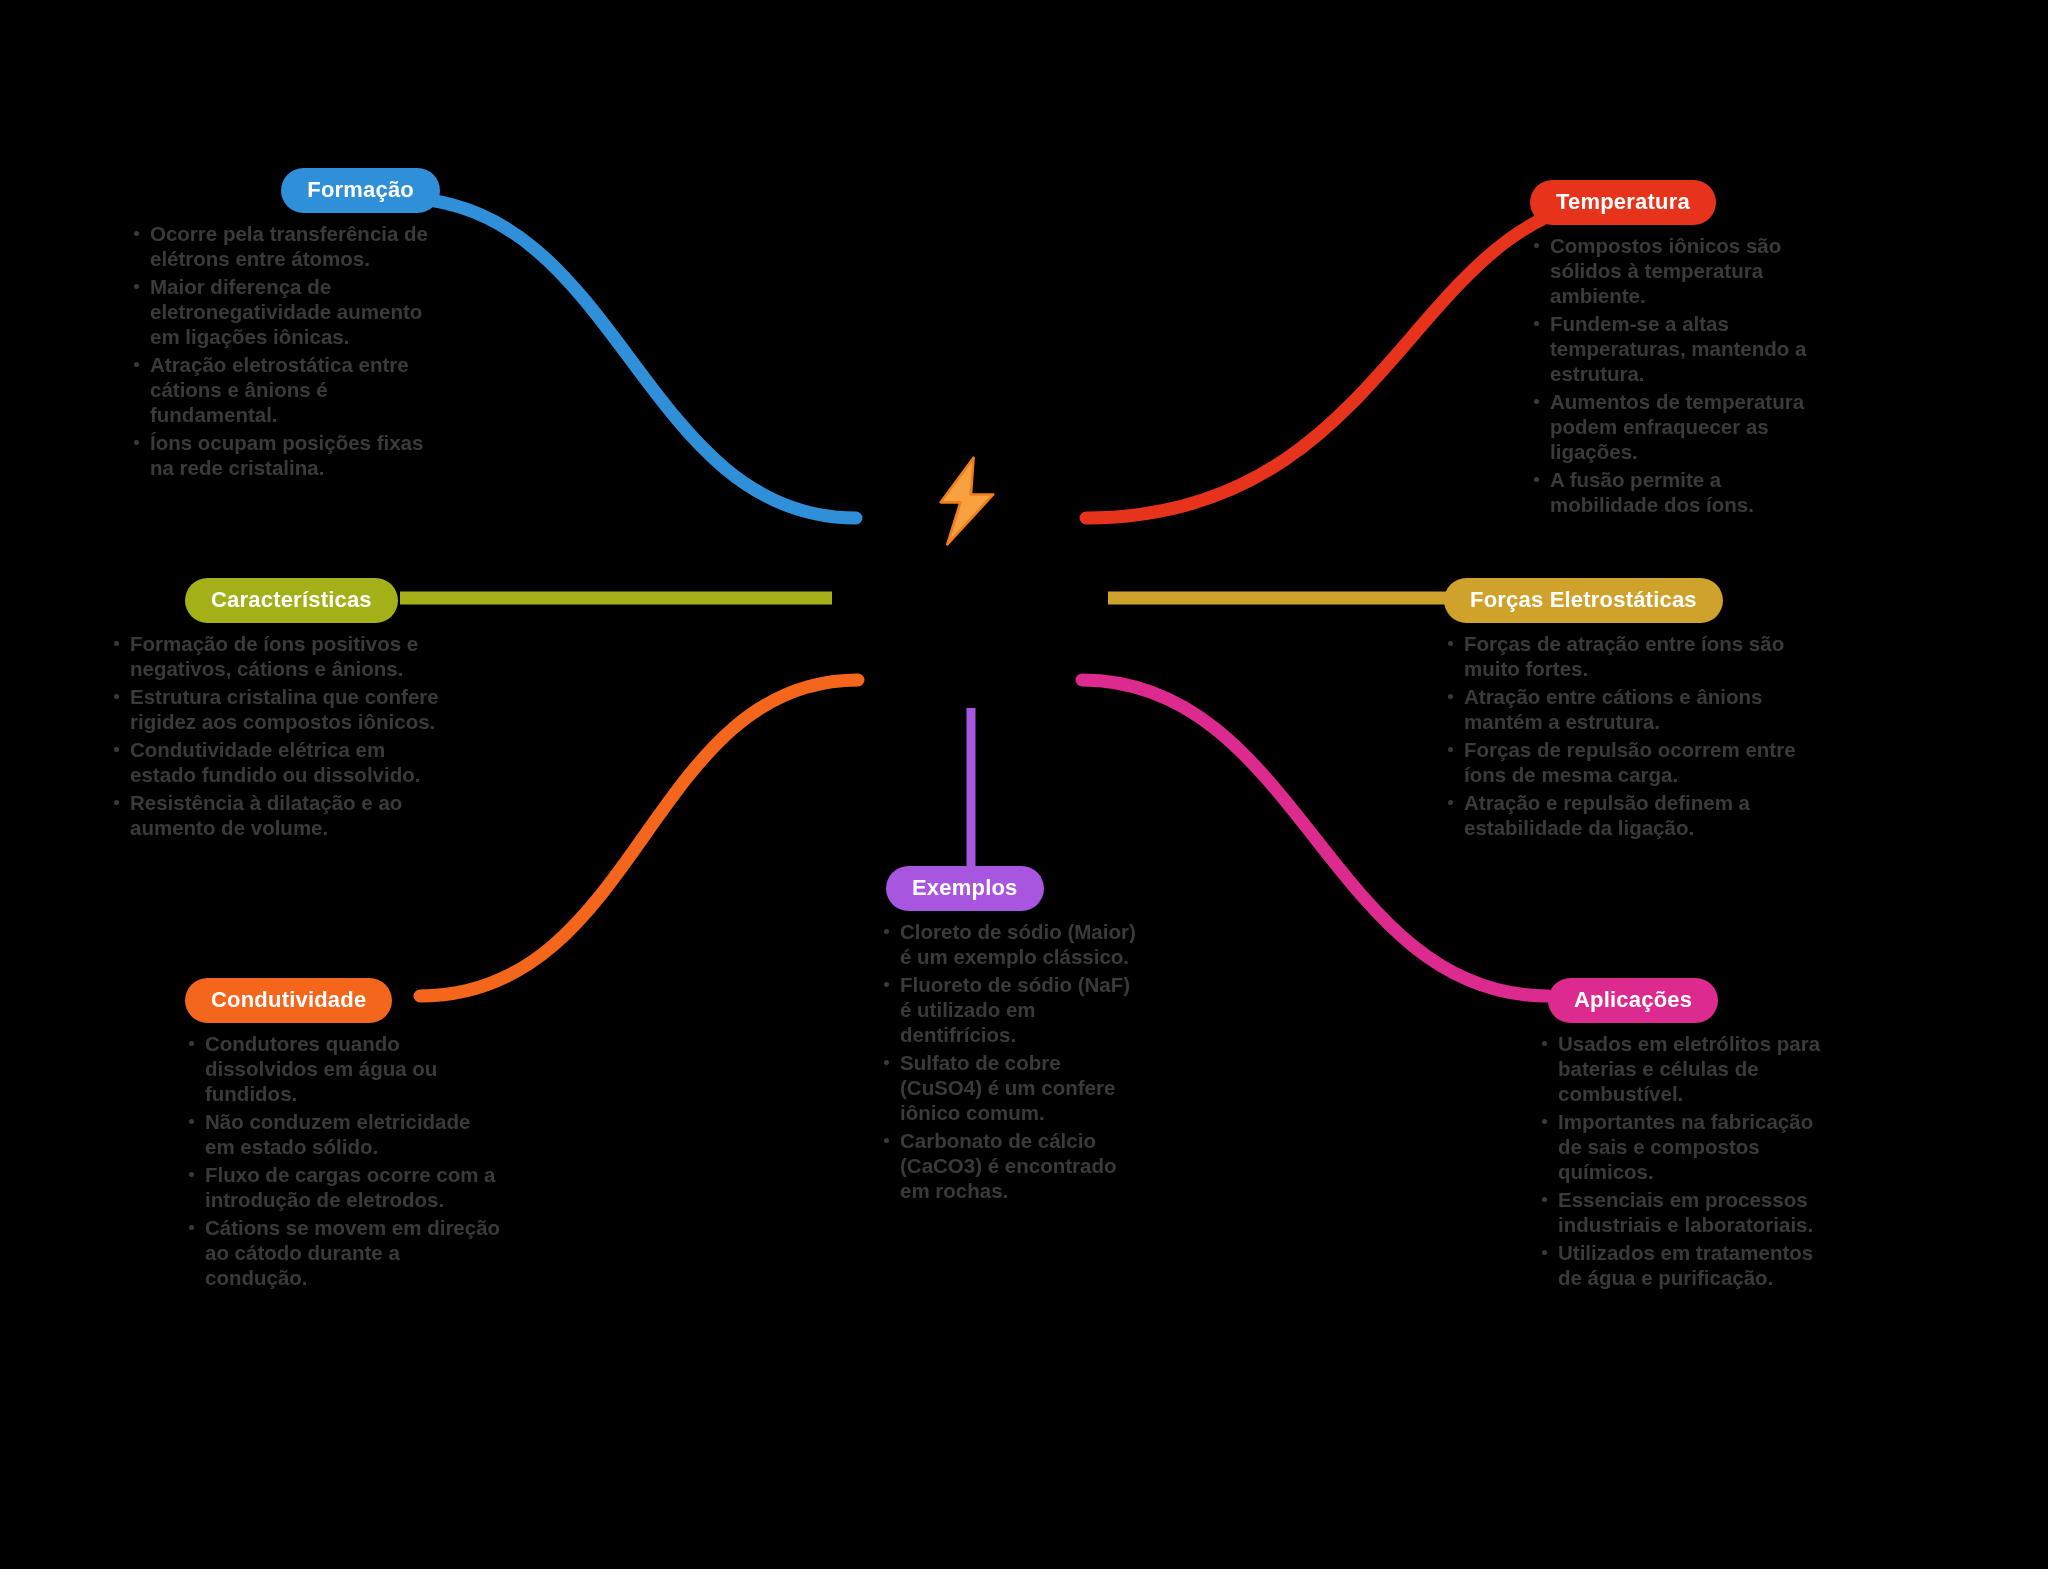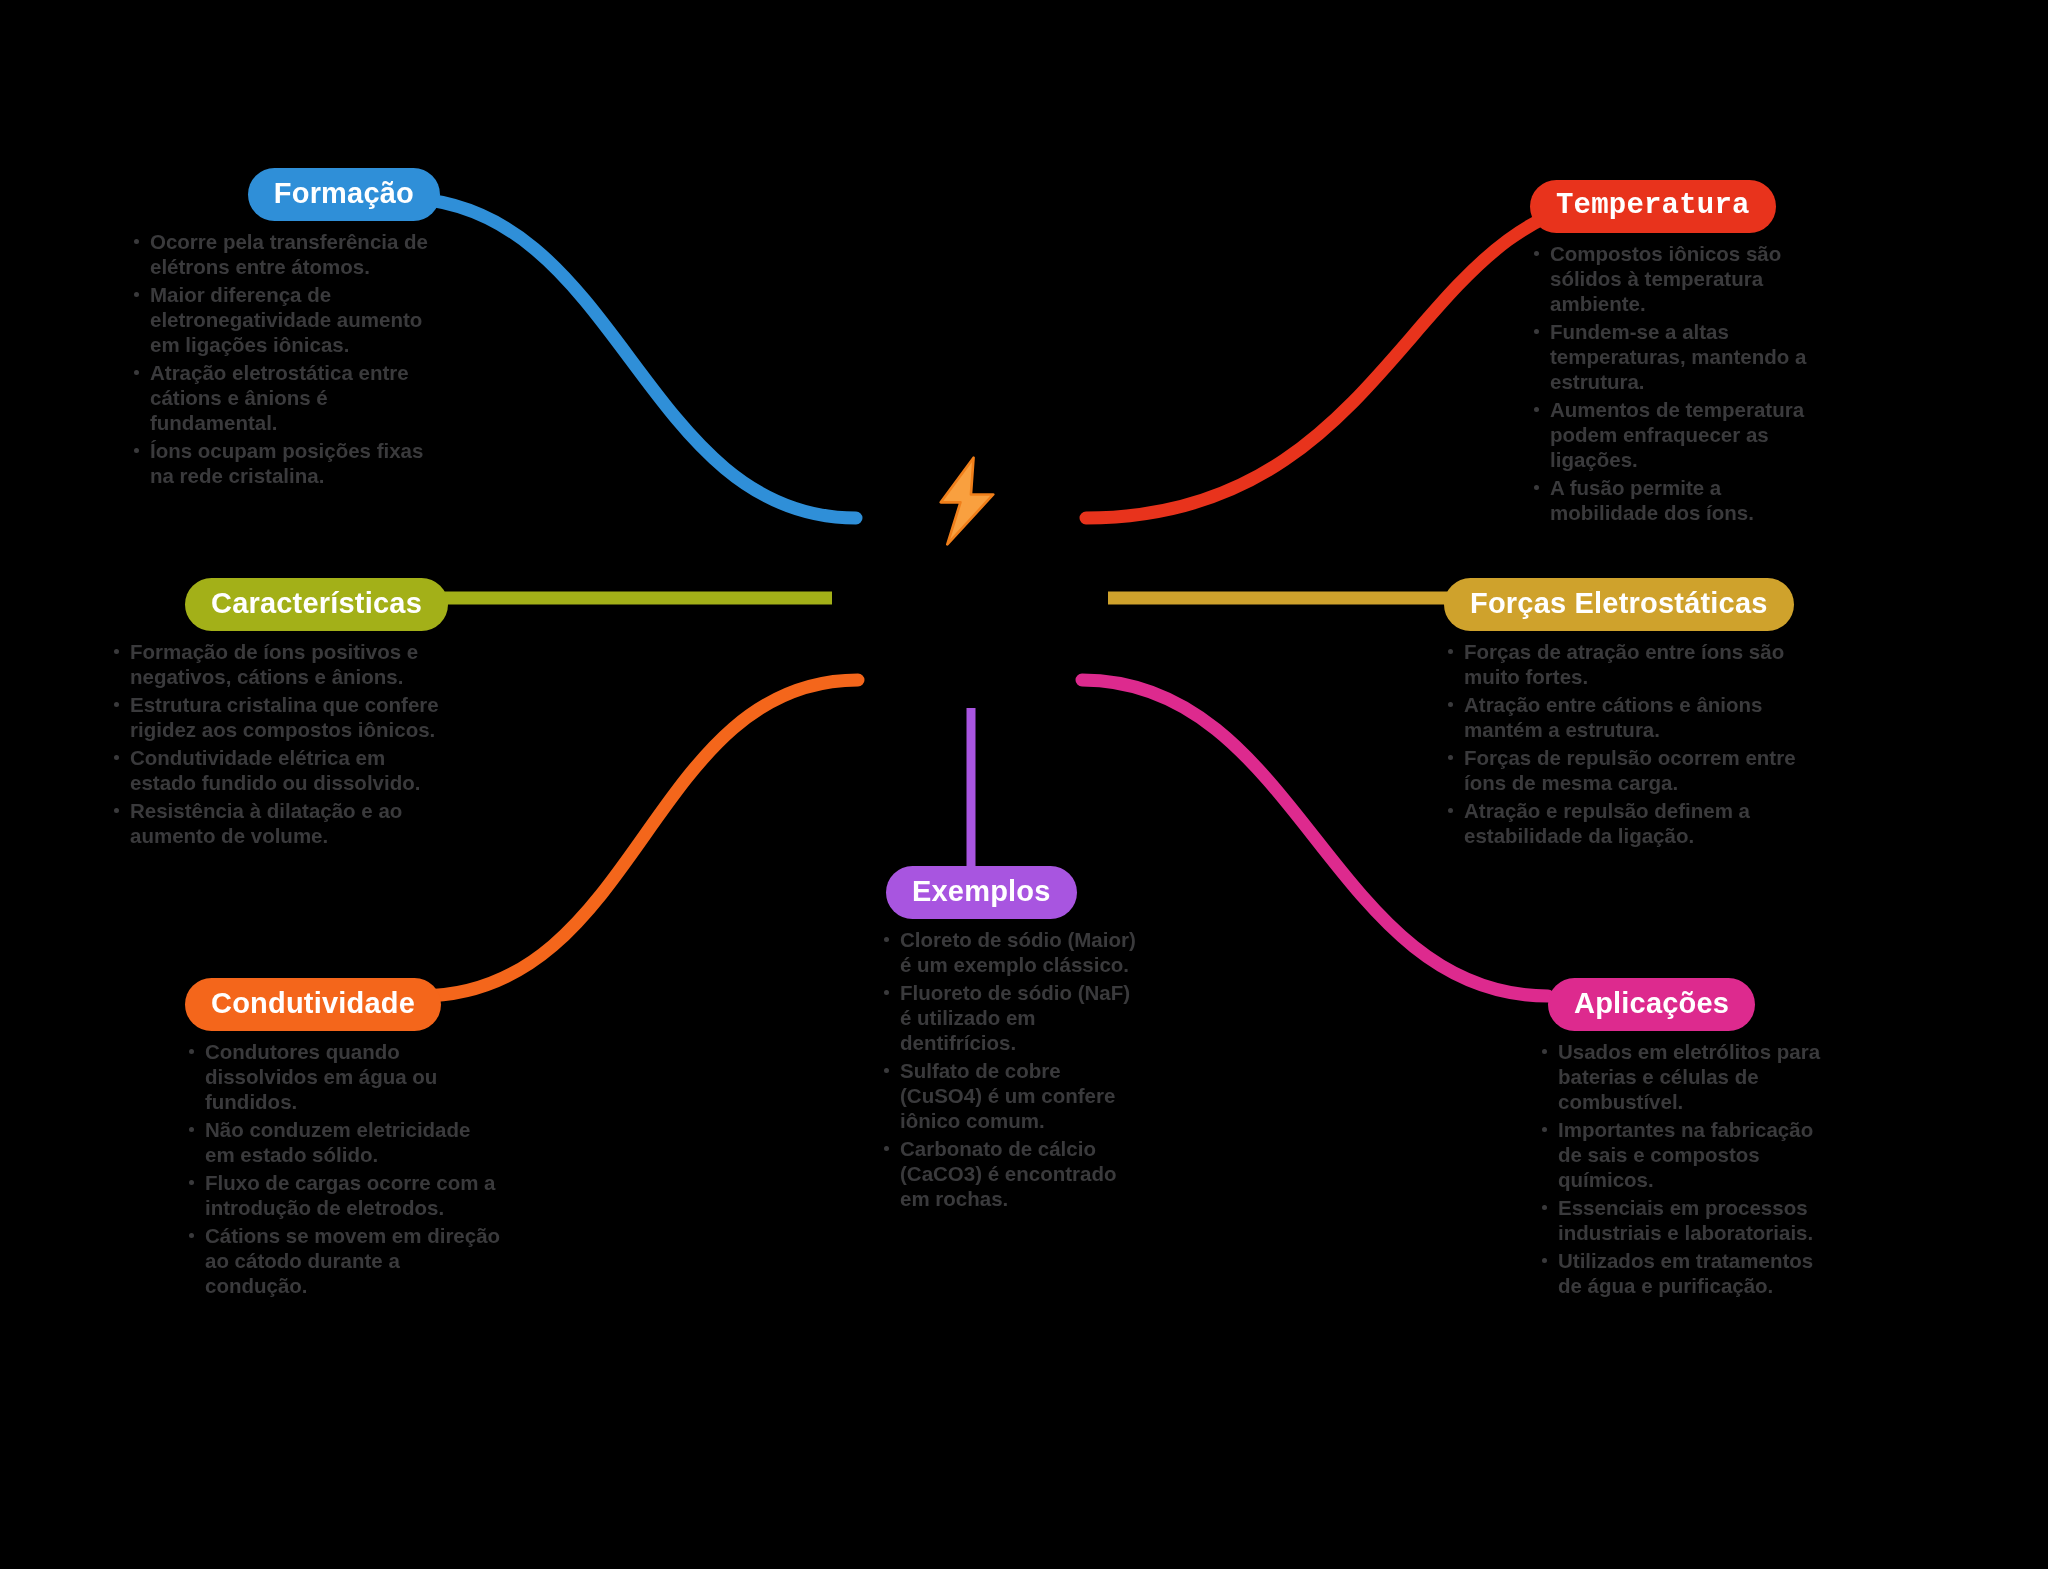--- a/index.html
+++ b/index.html
@@ -23,21 +23,21 @@
     pointer-events: none;
   }
   .branch {
     position: absolute;
   }
   .pill {
     display: inline-block;
     border-radius: 999px;
     color: #ffffff;
     font-weight: bold;
-    font-size: 29px;
+    font-size: 22px;
     letter-spacing: 0.2px;
     padding: 9px 26px 11px 26px;
     white-space: nowrap;
     line-height: 1.15;
   }
   .pill-row {
     display: flex;
   }
   .pill-row.right { justify-content: flex-end; }
   .pill-row.left  { justify-content: flex-start; }
@@ -126,21 +126,21 @@
     <ul class="bullets">
       <li>Condutores quando dissolvidos em água ou fundidos.</li>
       <li>Não conduzem eletricidade em estado sólido.</li>
       <li>Fluxo de cargas ocorre com a introdução de eletrodos.</li>
       <li>Cátions se movem em direção ao cátodo durante a condução.</li>
     </ul>
   </div>
 
   <div class="branch" style="left:1530px; top:180px; width:290px;">
     <div class="pill-row left">
-      <div class="pill" style="background:#e8331c;font-family:Liberation Mono, monospace;">Temperatura</div>
+      <div class="pill" style="background:#e8331c;">Temperatura</div>
     </div>
     <ul class="bullets">
       <li>Compostos iônicos são sólidos à temperatura ambiente.</li>
       <li>Fundem-se a altas temperaturas, mantendo a estrutura.</li>
       <li>Aumentos de temperatura podem enfraquecer as ligações.</li>
       <li>A fusão permite a mobilidade dos íons.</li>
     </ul>
   </div>
 
   <div class="branch" style="left:1444px; top:578px; width:368px;">

